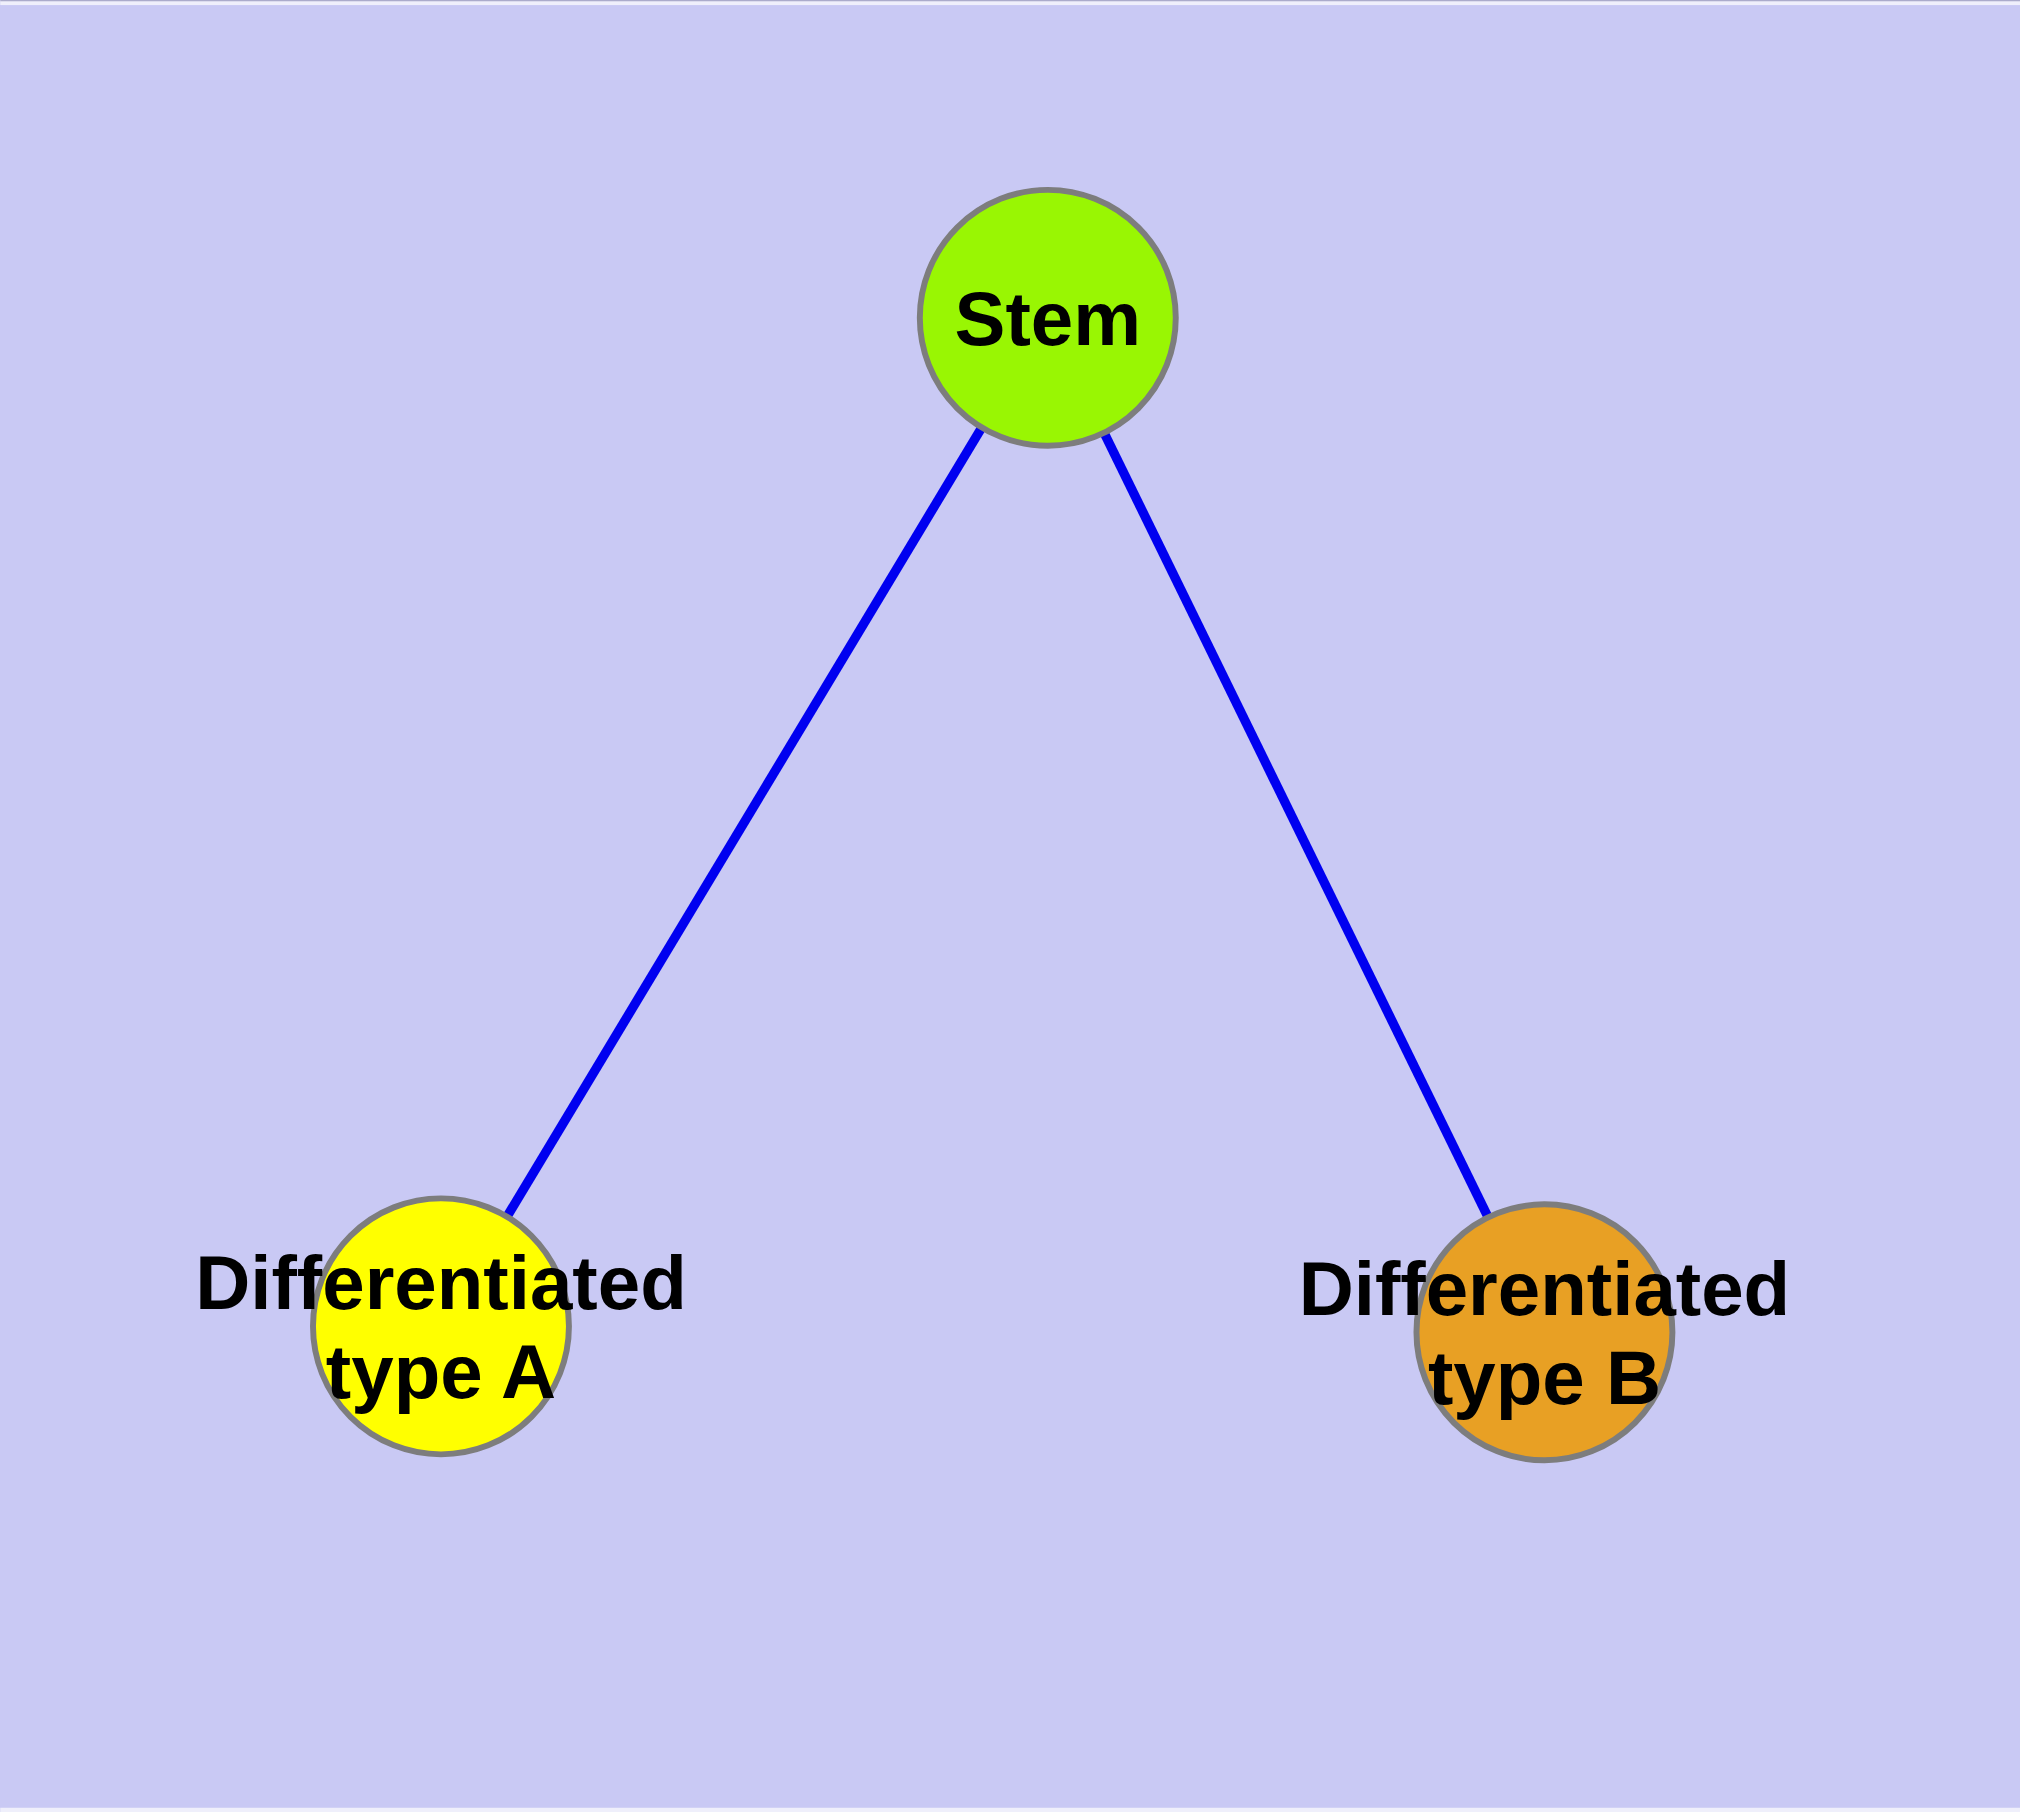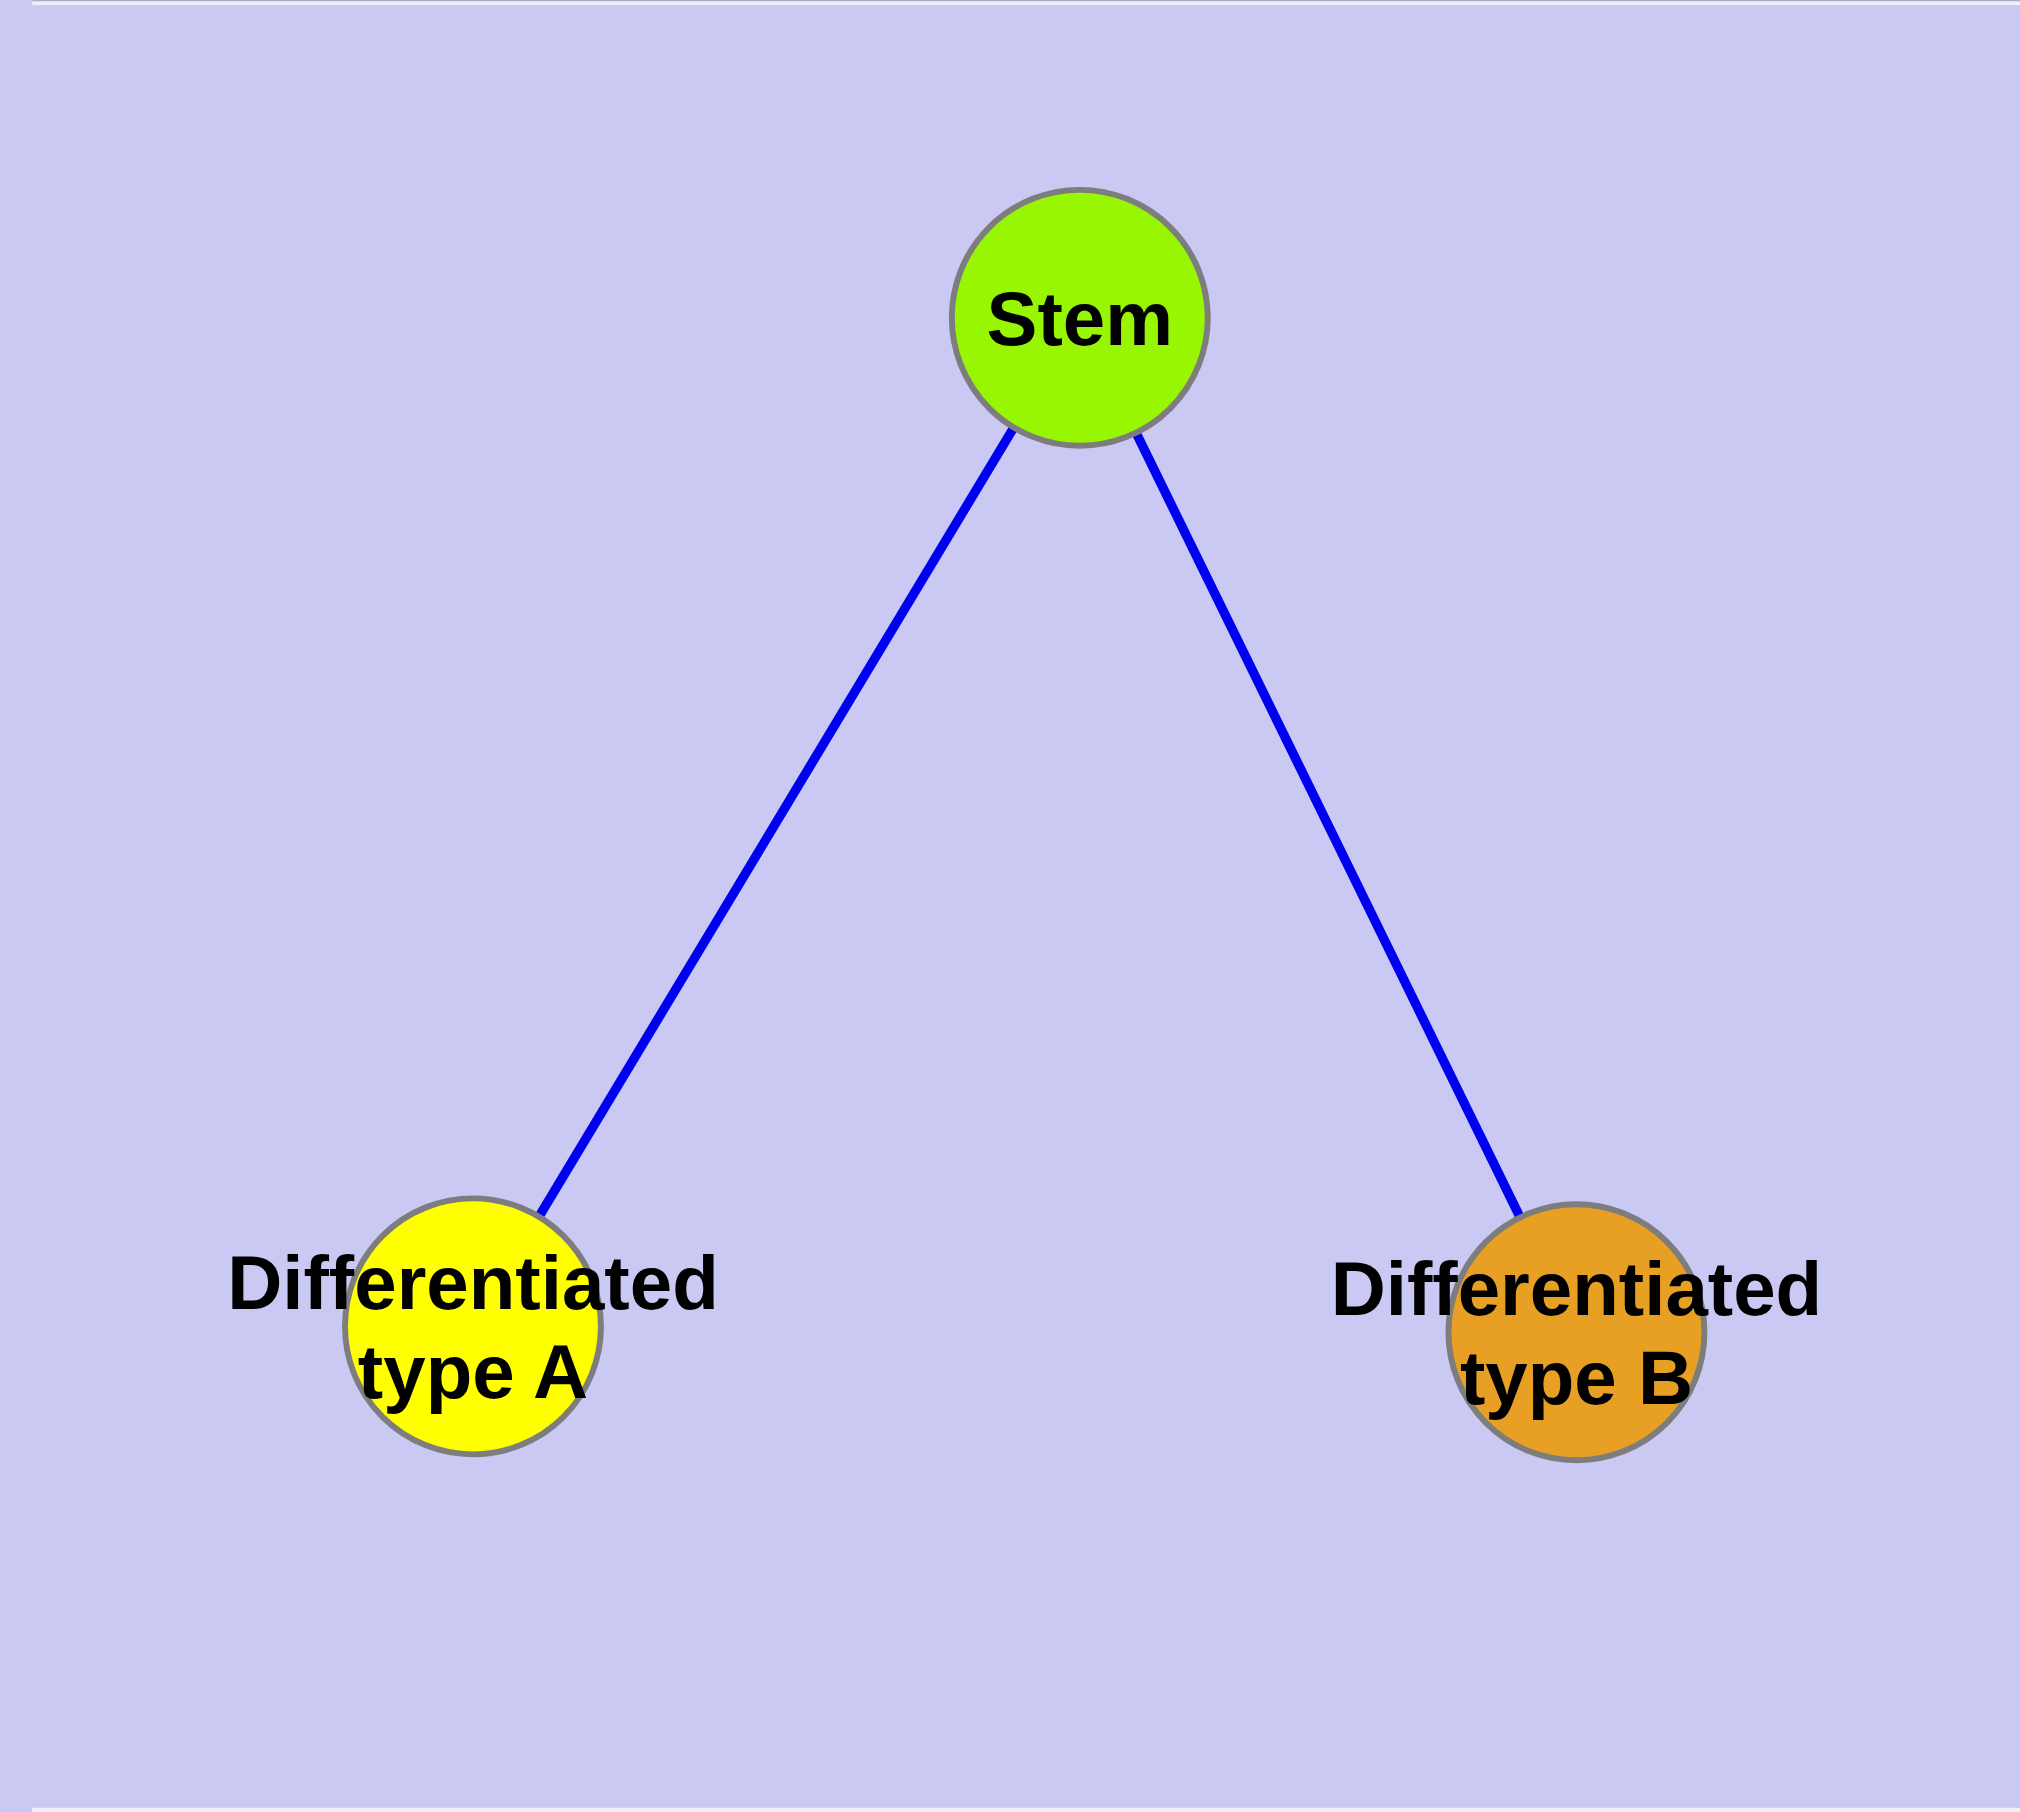--- a/index.html
+++ b/index.html
@@ -7,21 +7,20 @@
     padding: 0;
     background: #C9C9F4;
   }
   body {
     font-family: "Liberation Sans", sans-serif;
   }
   #stage {
     width: 1671px;
     height: 1812px;
     position: relative;
-    padding-left: 32px;
   }
   svg {
     display: block;
   }
   text.node-label {
     font-family: "Liberation Sans", "DejaVu Sans", sans-serif;
     font-weight: bold;
   }
 </style>
 </head>

